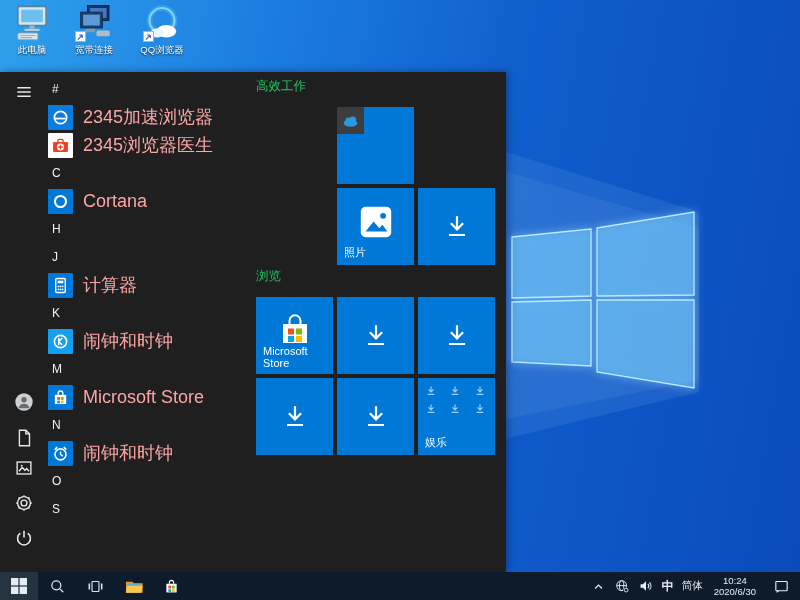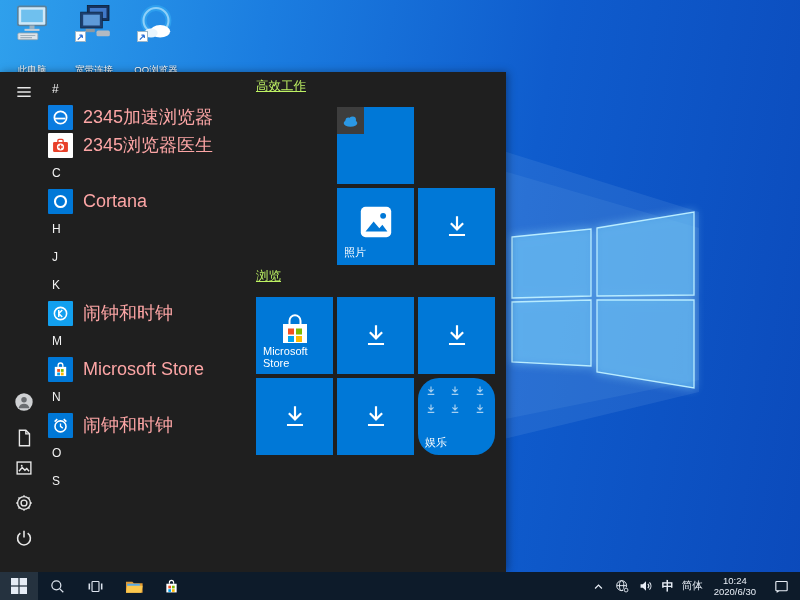--- a/index.html
+++ b/index.html
@@ -6,35 +6,35 @@
   body{width:800px;height:600px;overflow:hidden;position:relative;
        font-family:"Liberation Sans","DejaVu Sans",sans-serif;
        -webkit-font-smoothing:antialiased;background:#0b4dbe;}
   .abs{position:absolute;}
   
   #wallpaper{inset:0;background:linear-gradient(100deg,#2fa0ec 0%,#1b7de0 30%,#0f5ccd 62%,#0b4abb 100%);}
   #wallpaper svg{position:absolute;inset:0;}
   
   .desk-ico{width:58px;top:3px;display:flex;flex-direction:column;align-items:center;gap:1px;}
   .desk-ico .img{width:40px;height:40px;position:relative;}
-  .desk-ico .lbl{font-size:9.5px;color:#fff;text-shadow:0 1px 2px rgba(0,0,0,.85);white-space:nowrap;margin-top:20px;}
+  .desk-ico .lbl{font-size:9.5px;color:#fff;text-shadow:0 1px 2px rgba(0,0,0,.85);white-space:nowrap;}
   .sc-badge{position:absolute;left:1px;bottom:1px;width:11px;height:11px;background:#fff;border:1px solid #9db6c8;box-sizing:border-box;}
   
   #start-menu{left:0;top:72px;width:506px;height:500px;background:#1f1f1f;overflow:hidden;box-shadow:2px 0 8px rgba(0,0,0,.35);}
   #rail{left:0;top:0;width:48px;height:100%;}
   .rail-btn{position:absolute;left:12px;width:24px;height:24px;display:flex;align-items:center;justify-content:center;}
   #applist{left:48px;top:3px;width:206px;}
   .row{height:28px;display:flex;align-items:center;position:relative;}
   .row.hdr{padding-left:4px;color:#f2f2f2;font-size:12px;}
   .row.app{gap:10px;}
   .ap-ico{width:25px;height:25px;flex:0 0 25px;border-radius:1px;display:flex;align-items:center;justify-content:center;}
   .row.app .lbl{color:#fca5a5;font-size:18px;white-space:nowrap;}
   .row .chev{position:absolute;left:176px;top:8px;opacity:.85;}
   
-  .grp-hdr{color:#bef264;font-size:12.5px;text-decoration:underline;}
+  .grp-hdr{color:#22c55e;font-size:12.5px;}
   .tile{width:77px;height:77px;background:#0078d7;position:absolute;box-sizing:border-box;}
   .tile .t-lbl{position:absolute;left:7px;bottom:5px;color:#fff;font-size:11px;}
   .tile .center{position:absolute;inset:0;display:flex;align-items:center;justify-content:center;}
   .corner-sm{position:absolute;left:0;top:0;width:27px;height:27px;background:#3d3d3d;display:flex;align-items:center;justify-content:center;}
   
   #taskbar{left:0;top:572px;width:800px;height:28px;background:#0d1b2a;display:flex;align-items:stretch;}
   .tb-btn{width:38px;display:flex;align-items:center;justify-content:center;}
   .tb-btn.active{background:rgba(255,255,255,.10);}
   #tray{margin-left:auto;display:flex;align-items:center;height:100%;}
   .tray-it{display:flex;align-items:center;justify-content:center;height:100%;padding:0 4px;color:#e8eef6;}
@@ -85,21 +85,21 @@
     <rect x="14" y="31" width="11" height="4" fill="#8e99a3"></rect>
         </svg>
       <span class="sc-badge">
           <svg width="9" height="9" viewBox="0 0 10 10">
     <path d="M2 8.5L7 3.5M7 3.5H3.8M7 3.5v3.2" fill="none" stroke="#2b6fd4" stroke-width="1.4"></path>
           </svg>
         </span>
       </div>
     <div class="lbl">宽带连接</div>
     </div>
-    <div class="desk-ico abs" style="left: 127px;">
+    <div class="desk-ico abs" style="left: 133px;">
       <div class="img">
         <svg width="40" height="40" viewBox="0 0 48 48">
     <circle cx="24" cy="21" r="15" fill="none" stroke="#2e9fee" stroke-width="7"></circle>
     <circle cx="24" cy="21" r="15" fill="none" stroke="#8ed0f8" stroke-width="2.5"></circle>
     <ellipse cx="29" cy="34" rx="12" ry="7.5" fill="#ffffff"></ellipse>
     <ellipse cx="18" cy="36" rx="8" ry="5.5" fill="#eaf5fd"></ellipse>
         </svg>
       <span class="sc-badge">
           <svg width="9" height="9" viewBox="0 0 10 10">
     <path d="M2 8.5L7 3.5M7 3.5H3.8M7 3.5v3.2" fill="none" stroke="#2b6fd4" stroke-width="1.4"></path>
@@ -197,20 +197,37 @@
           </svg>
         </span>
       <span class="lbl">Cortana</span>
       </div>
       <div class="row hdr">
         <span>H</span>
       </div>
       <div class="row hdr">
         <span>J</span>
       </div>
+      <div class="row app">
+        <span class="ap-ico" style="background:#0078d7">
+          <svg width="21" height="21" viewBox="0 0 24 24">
+    <rect x="6.5" y="4" width="11" height="16" rx="1.5" fill="none" stroke="#fff" stroke-width="1.6"></rect>
+    <rect x="8.7" y="6.5" width="6.6" height="3" fill="#fff"></rect>
+    <g fill="#fff">
+              <circle cx="9.6" cy="13" r="1"></circle>
+              <circle cx="12" cy="13" r="1"></circle>
+              <circle cx="14.4" cy="13" r="1"></circle>
+    <circle cx="9.6" cy="16.5" r="1"></circle>
+              <circle cx="12" cy="16.5" r="1"></circle>
+              <circle cx="14.4" cy="16.5" r="1"></circle>
+            </g>
+          </svg>
+        </span>
+      <span class="lbl">计算器</span>
+      </div>
       <div class="row hdr">
         <span>K</span>
       </div>
       <div class="row app">
         <span class="ap-ico" style="background:#12a0ef">
           <svg width="21" height="21" viewBox="0 0 24 24" fill="none" stroke="#fff">
     <circle cx="12" cy="12" r="7" stroke-width="1.8"></circle>
     <path d="M10 8v8M10 12l4-4M10.5 12.5l3.5 3.5" stroke-width="1.7"></path>
           </svg>
         </span>
@@ -319,21 +336,21 @@
           </svg>
         </div>
       </div>
       <div class="tile" style="left: 337px; top: 306px;">
         <div class="center" style="">
           <svg width="34" height="34" viewBox="0 0 36 36" fill="none" stroke="#fff" stroke-width="2.3">
     <path d="M18 6.5v13.5M11.5 14L18 20.5 24.5 14M9.5 26.5h17"></path>
           </svg>
         </div>
       </div>
-      <div class="tile" style="left: 418px; top: 306px; border-radius: 21px;">
+      <div class="tile" style="left: 418px; top: 306px;">
         <div style="position:absolute;left:6px;top:6px;width:65px;display:grid;grid-template-columns:repeat(3,1fr);gap:4px 8px;">
           <span>
             <svg width="14" height="14" viewBox="0 0 36 36" fill="none" stroke="#fff" stroke-width="3" opacity="0.65">
     <path d="M18 6.5v13.5M11.5 14L18 20.5 24.5 14M9.5 26.5h17"></path>
             </svg>
           </span>
           <span>
             <svg width="14" height="14" viewBox="0 0 36 36" fill="none" stroke="#fff" stroke-width="3" opacity="0.65">
     <path d="M18 6.5v13.5M11.5 14L18 20.5 24.5 14M9.5 26.5h17"></path>
             </svg>

